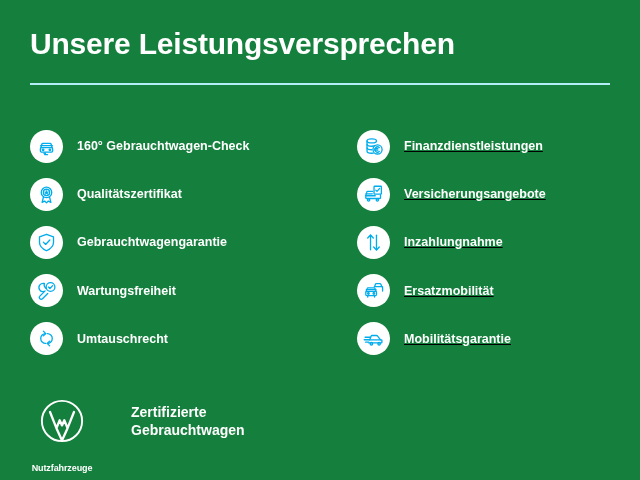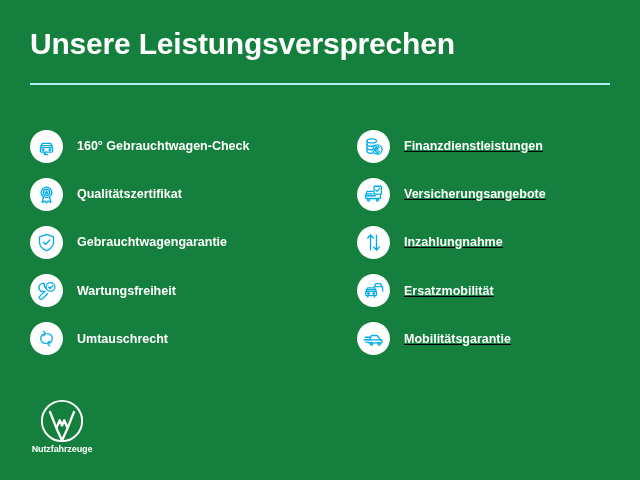--- a/index.html
+++ b/index.html
@@ -97,21 +97,21 @@
     width: 64px;
     display: flex;
     flex-direction: column;
     align-items: center;
   }
   .vw-logo {
     width: 46px;
     height: 46px;
   }
   .vw-subbrand {
-    margin-top: 0;
+    margin-top: 19px;
     font-size: 9px;
     font-weight: bold;
     color: #ffffff;
     letter-spacing: -0.1px;
     white-space: nowrap;
   }
   .footer-text {
     margin-left: 37px;
     margin-top: 5px;
     font-size: 14px;
@@ -279,15 +279,19 @@
 
   <div class="footer">
     <div class="vw-block">
       <svg class="vw-logo" viewBox="0 0 48 48" fill="none" stroke="#ffffff" stroke-width="2" stroke-linecap="round" stroke-linejoin="round">
         <circle cx="24" cy="24" r="21"></circle>
         <path d="M11.5 14.6 L18.2 31.5 L21.6 23.2 L24 28.6 L26.4 23.2 L29.8 31.5 L36.5 14.6
                  M18.2 31.5 L24 44.4 L29.8 31.5" stroke-width="2.4"></path>
       </svg>
       <div class="vw-subbrand">Nutzfahrzeuge</div>
     </div>
+    <div class="footer-text">
+      <div>Zertifizierte</div>
+      <div>Gebrauchtwagen</div>
+    </div>
   </div>
 
 </div>
 
 </body></html>

